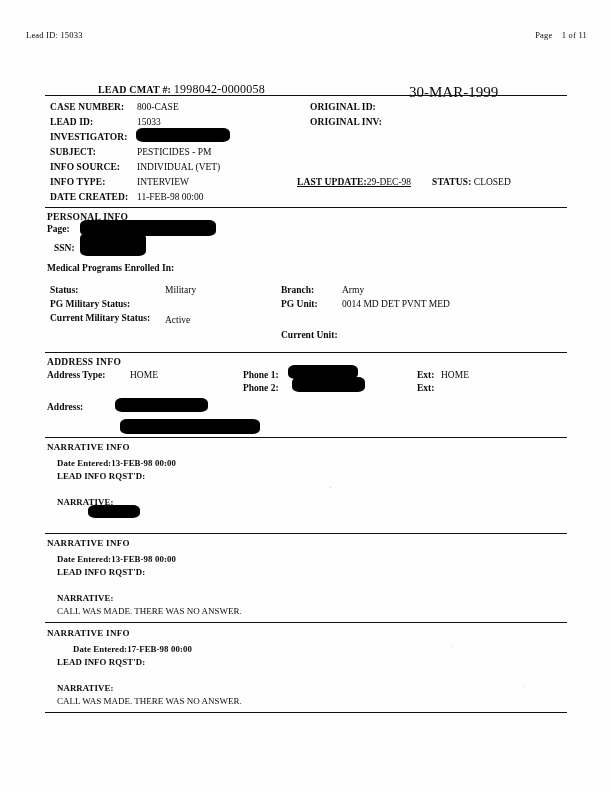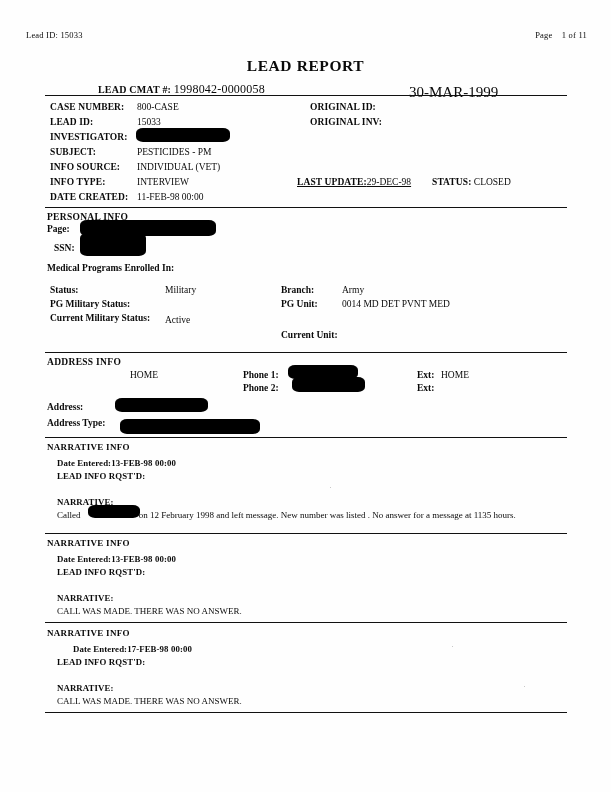--- a/index.html
+++ b/index.html
@@ -118,21 +118,20 @@
 
   <div class="abs hdr-left">
     <span>Lead ID:</span>
     <span>15033</span>
   </div>
   <div class="abs hdr-right">
     <span class="pg-label">Page</span>
     <span>1 of 11</span>
   </div>
 
-  <div class="abs doc-title">LEAD REPORT</div>
 
   <div class="abs cmat">
     <span>LEAD CMAT #:</span>
     <span class="num">1998042-0000058</span>
   </div>
   <div class="abs cmat-date">30-MAR-1999</div>
 
   <div class="rule" style="top:95px;"></div>
 
   <div class="abs fld col-l-lab" style="top:103px;"><span class="lab">CASE NUMBER:</span></div>
@@ -196,21 +195,21 @@
   <div class="abs pi-lab" style="left:50px; top:313px;text-align:center;">Current Military Status:</div>
   <div class="abs pi-val" style="left:200px; top:313px;"></div>
 
   <div class="abs pi-lab" style="left:281px; top:330px;">Current Unit:</div>
   <div class="abs pi-val" style="left:342px; top:330px;"></div>
 
   <div class="rule" style="top:352px;"></div>
 
   <div class="abs sect" style="top:357px;">ADDRESS INFO</div>
 
-  <div class="abs pi-lab" style="left:47px; top:370px;margin-top:48px;">Address Type:</div>
+  <div class="abs pi-lab" style="left:47px; top:370px;">Address Type:</div>
   <div class="abs pi-val" style="left:130px; top:370px;">HOME</div>
 
   <div class="abs pi-lab" style="left:243px; top:370px;">Phone 1:</div>
   <div class="abs pi-val" style="left:290px; top:370px;"></div>
   <div class="redact" style="left:288px; top:365px; width:70px; height:14px;"></div>
 
   <div class="abs pi-lab" style="left:243px; top:383px;">Phone 2:</div>
   <div class="abs pi-val" style="left:290px; top:383px;"></div>
   <div class="redact" style="left:292px; top:377px; width:73px; height:15px;"></div>
 
@@ -228,24 +227,20 @@
 
   <div class="abs sect" style="top:442px; font-size:9px;">NARRATIVE INFO</div>
   <div class="abs nar-lab" style="left:57px; top:458px;">
     <span>Date Entered:</span><span class="nar-val">13-FEB-98 00:00</span>
   </div>
   <div class="abs nar-lab" style="left:57px; top:471px;">
     <span>LEAD INFO RQST'D:</span>
     <span class="nar-val"></span>
   </div>
   <div class="abs nar-lab" style="left:57px; top:497px;">NARRATIVE:</div>
-  <div class="abs nar-body" style="top:509px;">
-    <span>Called</span>
-    <span style="display:inline-block; width:56px;"></span><span>on 12 February 1998 and left message. New number was listed .  No answer for a message at 1135 hours.</span>
-  </div>
   <div class="redact" style="left:88px; top:505px; width:52px; height:13px;"></div>
 
   <div class="rule" style="top:533px;"></div>
 
   <div class="abs sect" style="top:538px; font-size:9px;">NARRATIVE INFO</div>
   <div class="abs nar-lab" style="left:57px; top:554px;">
     <span>Date Entered:</span><span class="nar-val">13-FEB-98 00:00</span>
   </div>
   <div class="abs nar-lab" style="left:57px; top:567px;">
     <span>LEAD INFO RQST'D:</span>

